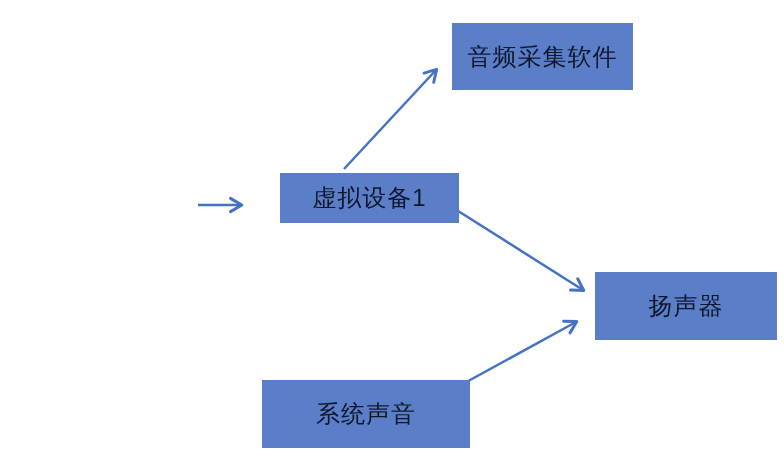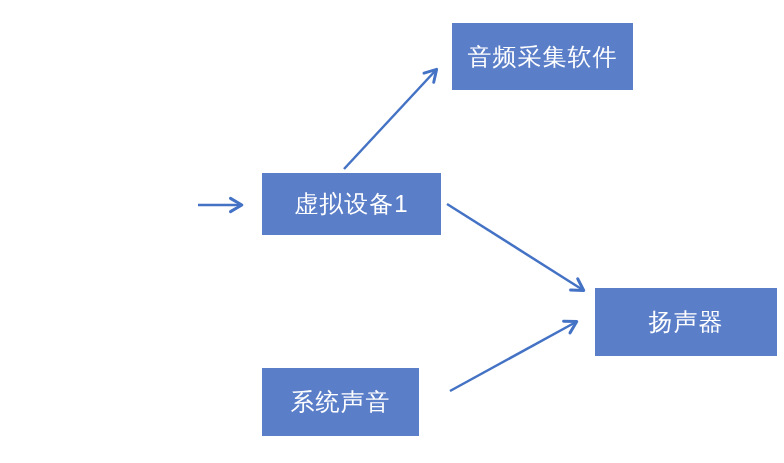--- a/index.html
+++ b/index.html
@@ -19,35 +19,35 @@
     position: absolute;
     left: 0;
     top: 0;
     width: 784px;
     height: 463px;
     pointer-events: none;
   }
   .node {
     position: absolute;
     background: #5b7ec9;
-    color: #ffffff;
+    color: #0f172a;
     display: flex;
     align-items: center;
     justify-content: center;
     font-size: 24px;
     font-weight: 500;
     letter-spacing: 1px;
     text-align: center;
     box-sizing: border-box;
   }
   .node-software1 { left: 3px;   top: 173px; width: 177px; height: 64px; }
-  .node-virtual1  { left: 262px; top: 173px; width: 179px; height: 62px; }
+  .node-virtual1  { left: 280px; top: 173px; width: 179px; height: 50px; }
   .node-audio     { left: 452px; top: 23px;  width: 181px; height: 67px; }
-  .node-speaker   { left: 595px; top: 288px; width: 182px; height: 68px; }
-  .node-system    { left: 262px; top: 368px; width: 157px; height: 68px; }
+  .node-speaker   { left: 595px; top: 272px; width: 182px; height: 68px; }
+  .node-system    { left: 262px; top: 380px; width: 208px; height: 68px; }
 </style>
 </head>
 <body>
 
 <div class="canvas">
 
   <svg class="connector-layer" width="784" height="463" viewBox="0 0 784 463" xmlns="http://www.w3.org/2000/svg">
     <defs>
       <marker id="arrowhead" viewBox="0 0 10 10" refX="7.5" refY="5" markerWidth="7" markerHeight="7" orient="auto-start-reverse">
         <path d="M1.5,1.2 L8,5 L1.5,8.8" fill="none" stroke="#4472c4" stroke-width="1.7" stroke-linecap="round" stroke-linejoin="round"></path>

